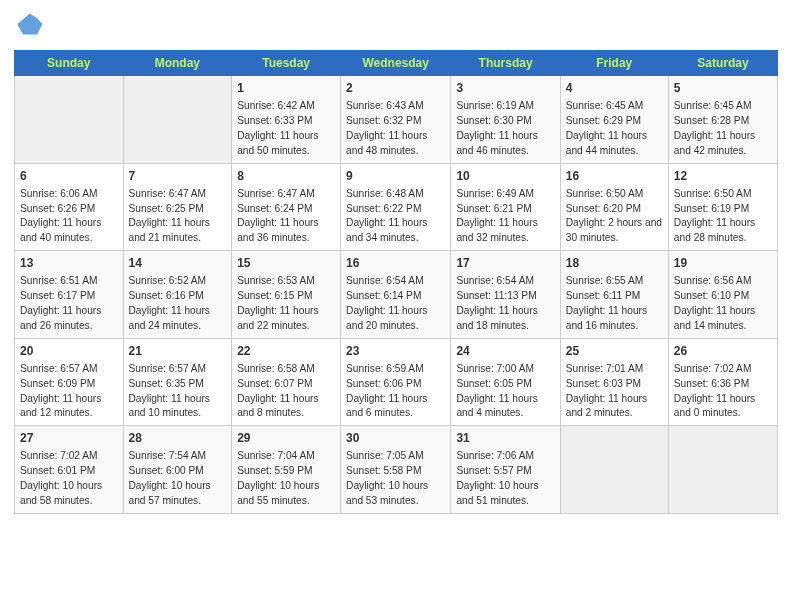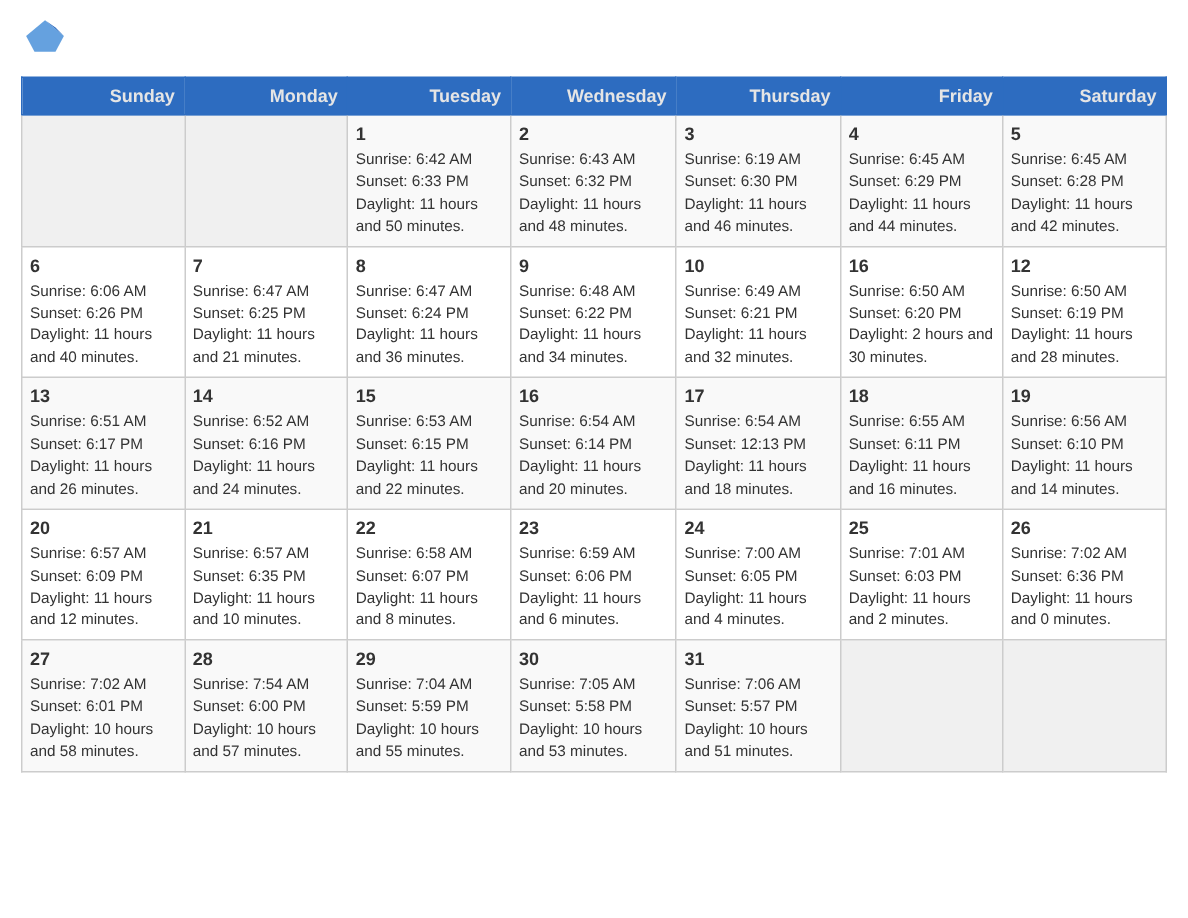--- a/index.html
+++ b/index.html
@@ -51,24 +51,24 @@
       font-size: 13px;
       color: #555;
     }
     table {
       width: 100%;
       border-collapse: collapse;
       font-size: 10.5px;
     }
     thead tr th {
       background-color: #2d6cc0;
-      color: #e5e5e5;
+      color: #bef264;
       font-weight: bold;
       padding: 5px 6px;
-      text-align: right;
+      text-align: center;
       font-size: 12px;
       border: 1px solid #2d6cc0;
     }
     tbody tr td {
       border: 1px solid #ccc;
       vertical-align: top;
       padding: 4px 5px;
       height: 76px;
       width: 113px;
       background: #fff;
@@ -143,21 +143,21 @@
           <td><span class="day-num">9</span><span>Sunrise: 6:48 AM</span><br><span>Sunset: 6:22 PM</span><br><span>Daylight: 11 hours and 34 minutes.</span></td>
           <td><span class="day-num">10</span><span>Sunrise: 6:49 AM</span><br><span>Sunset: 6:21 PM</span><br><span>Daylight: 11 hours and 32 minutes.</span></td>
           <td><span class="day-num">16</span><span>Sunrise: 6:50 AM</span><br><span>Sunset: 6:20 PM</span><br><span>Daylight: 2 hours and 30 minutes.</span></td>
           <td><span class="day-num">12</span><span>Sunrise: 6:50 AM</span><br><span>Sunset: 6:19 PM</span><br><span>Daylight: 11 hours and 28 minutes.</span></td>
         </tr>
         <tr>
           <td><span class="day-num">13</span><span>Sunrise: 6:51 AM</span><br><span>Sunset: 6:17 PM</span><br><span>Daylight: 11 hours and 26 minutes.</span></td>
           <td><span class="day-num">14</span><span>Sunrise: 6:52 AM</span><br><span>Sunset: 6:16 PM</span><br><span>Daylight: 11 hours and 24 minutes.</span></td>
           <td><span class="day-num">15</span><span>Sunrise: 6:53 AM</span><br><span>Sunset: 6:15 PM</span><br><span>Daylight: 11 hours and 22 minutes.</span></td>
           <td><span class="day-num">16</span><span>Sunrise: 6:54 AM</span><br><span>Sunset: 6:14 PM</span><br><span>Daylight: 11 hours and 20 minutes.</span></td>
-          <td><span class="day-num">17</span><span>Sunrise: 6:54 AM</span><br><span>Sunset: 12:13 PM</span><br><span>Daylight: 11 hours and 18 minutes.</span></td>
+          <td><span class="day-num">17</span><span>Sunrise: 6:54 AM</span><br><span>Sunset: 11:13 PM</span><br><span>Daylight: 11 hours and 18 minutes.</span></td>
           <td><span class="day-num">18</span><span>Sunrise: 6:55 AM</span><br><span>Sunset: 6:11 PM</span><br><span>Daylight: 11 hours and 16 minutes.</span></td>
           <td><span class="day-num">19</span><span>Sunrise: 6:56 AM</span><br><span>Sunset: 6:10 PM</span><br><span>Daylight: 11 hours and 14 minutes.</span></td>
         </tr>
         <tr>
           <td><span class="day-num">20</span><span>Sunrise: 6:57 AM</span><br><span>Sunset: 6:09 PM</span><br><span>Daylight: 11 hours and 12 minutes.</span></td>
           <td><span class="day-num">21</span><span>Sunrise: 6:57 AM</span><br><span>Sunset: 6:35 PM</span><br><span>Daylight: 11 hours and 10 minutes.</span></td>
           <td><span class="day-num">22</span><span>Sunrise: 6:58 AM</span><br><span>Sunset: 6:07 PM</span><br><span>Daylight: 11 hours and 8 minutes.</span></td>
           <td><span class="day-num">23</span><span>Sunrise: 6:59 AM</span><br><span>Sunset: 6:06 PM</span><br><span>Daylight: 11 hours and 6 minutes.</span></td>
           <td><span class="day-num">24</span><span>Sunrise: 7:00 AM</span><br><span>Sunset: 6:05 PM</span><br><span>Daylight: 11 hours and 4 minutes.</span></td>
           <td><span class="day-num">25</span><span>Sunrise: 7:01 AM</span><br><span>Sunset: 6:03 PM</span><br><span>Daylight: 11 hours and 2 minutes.</span></td>

